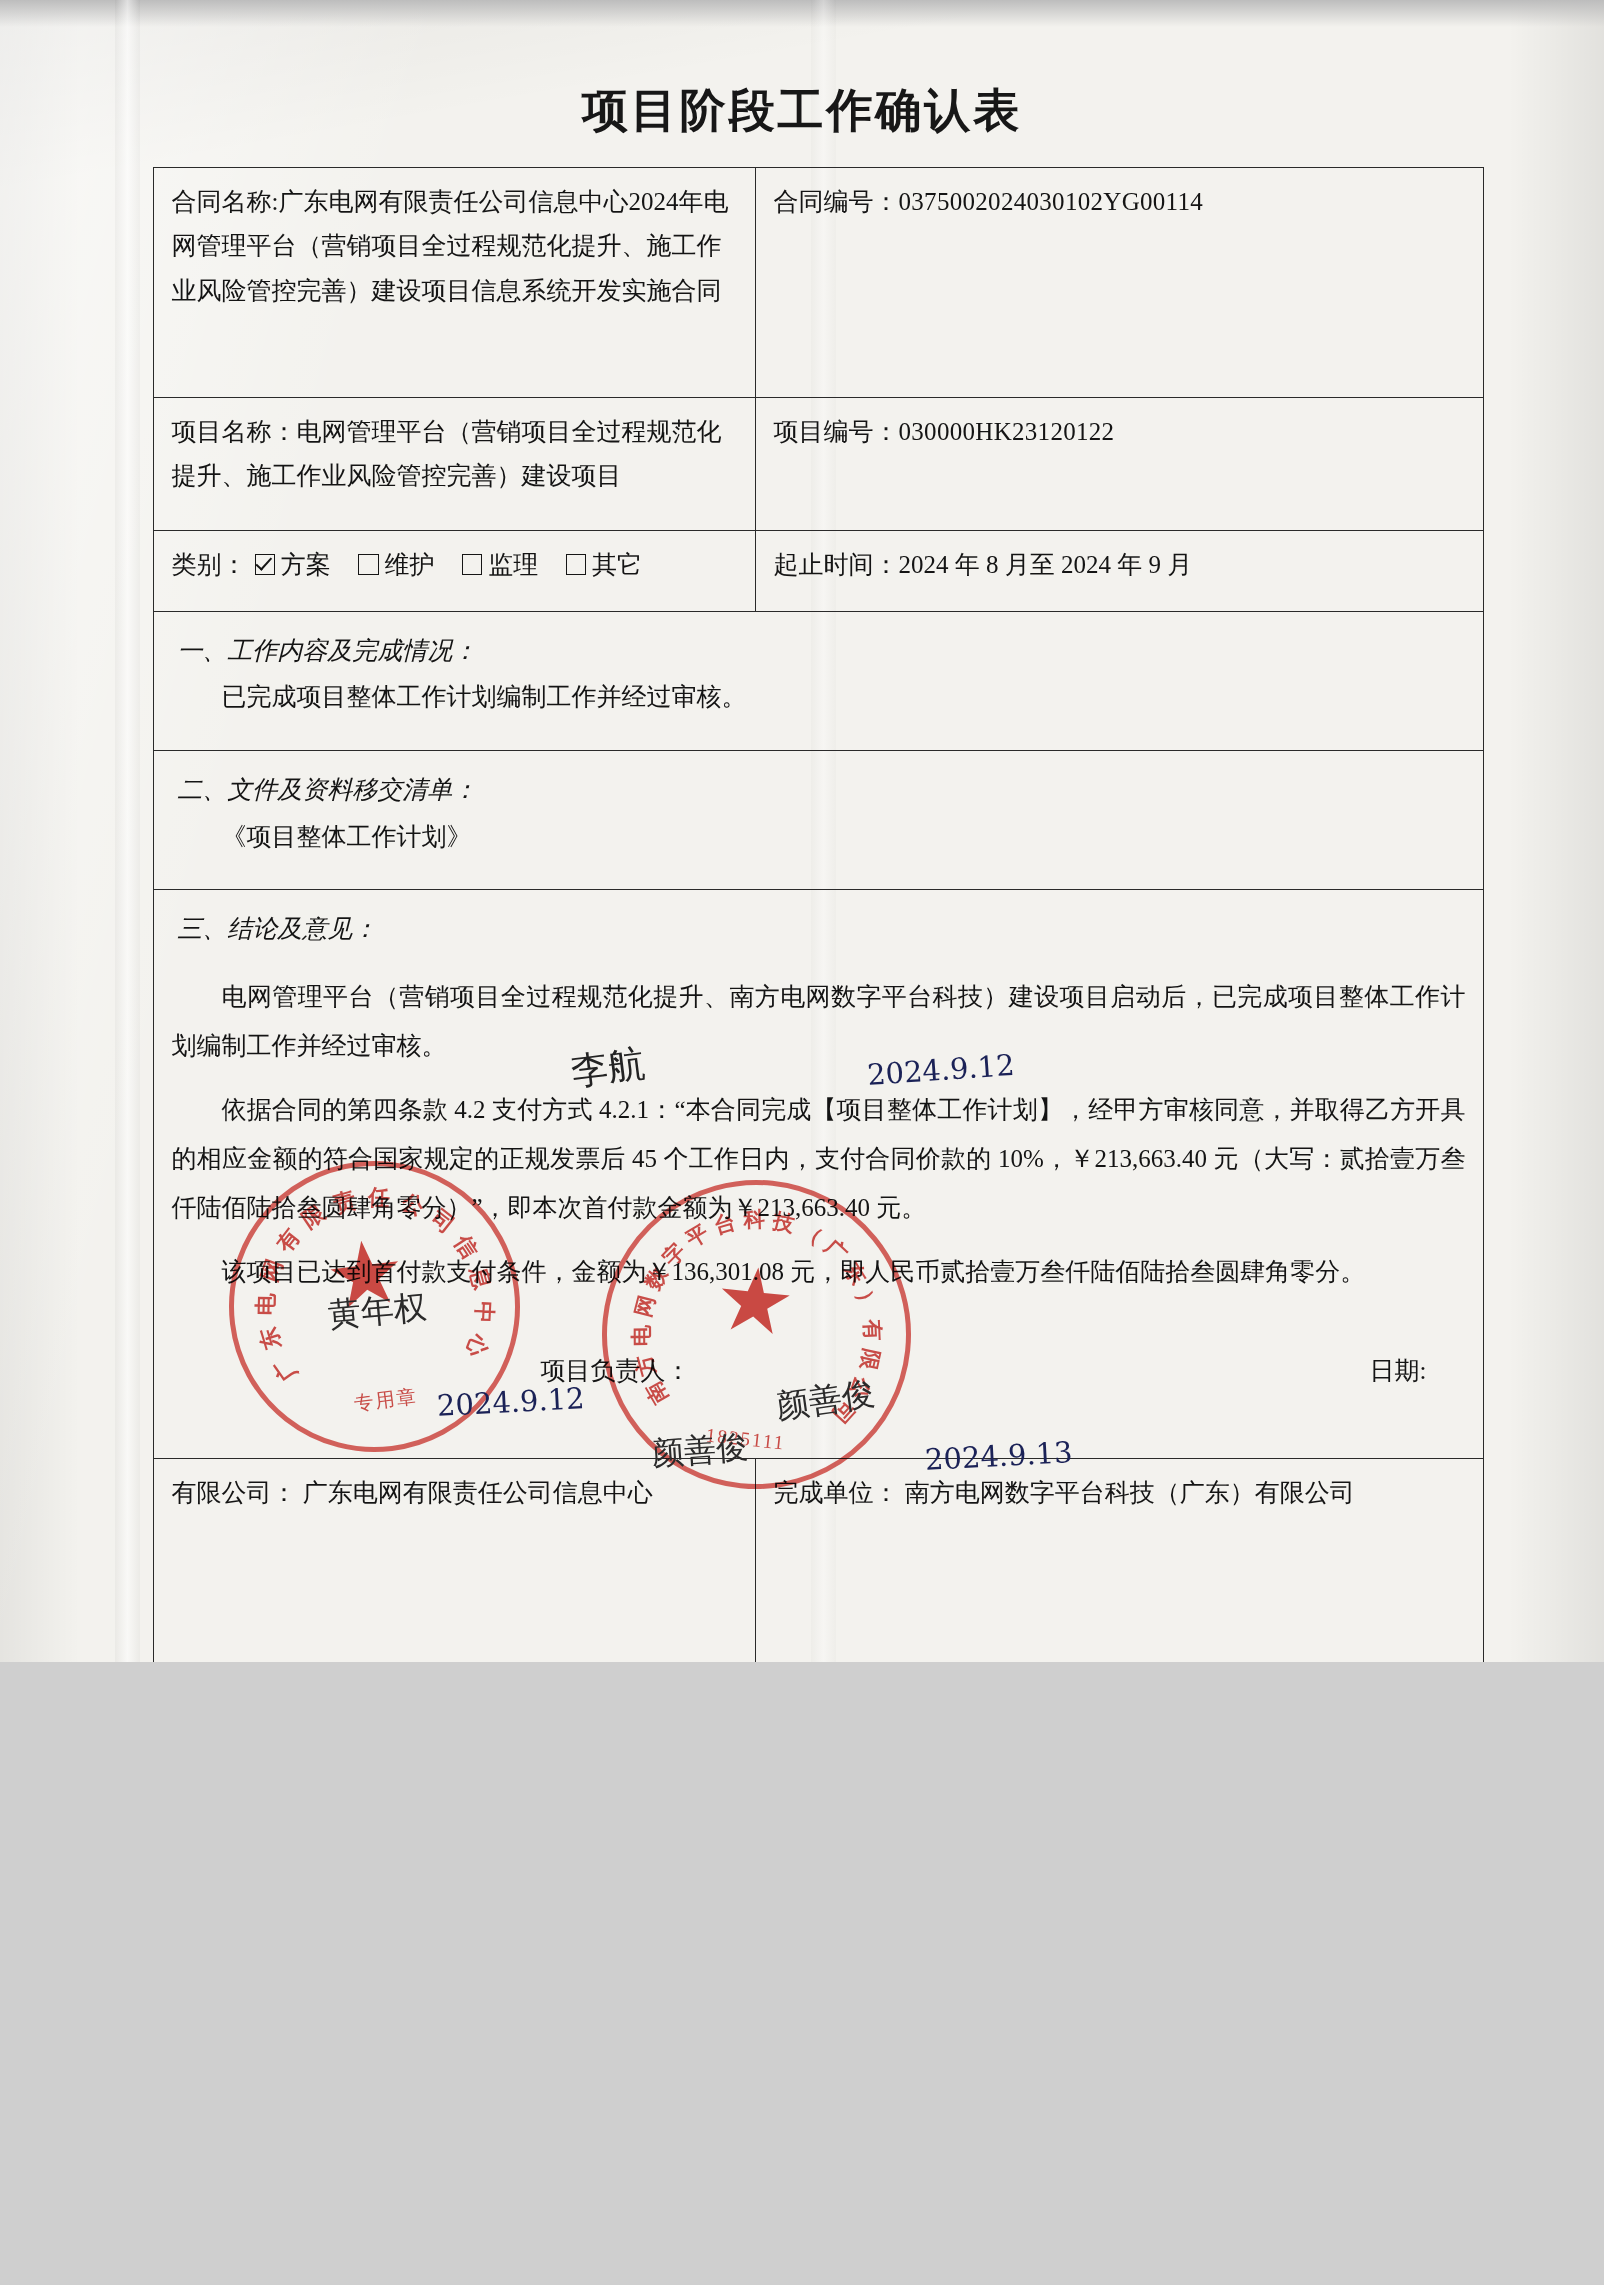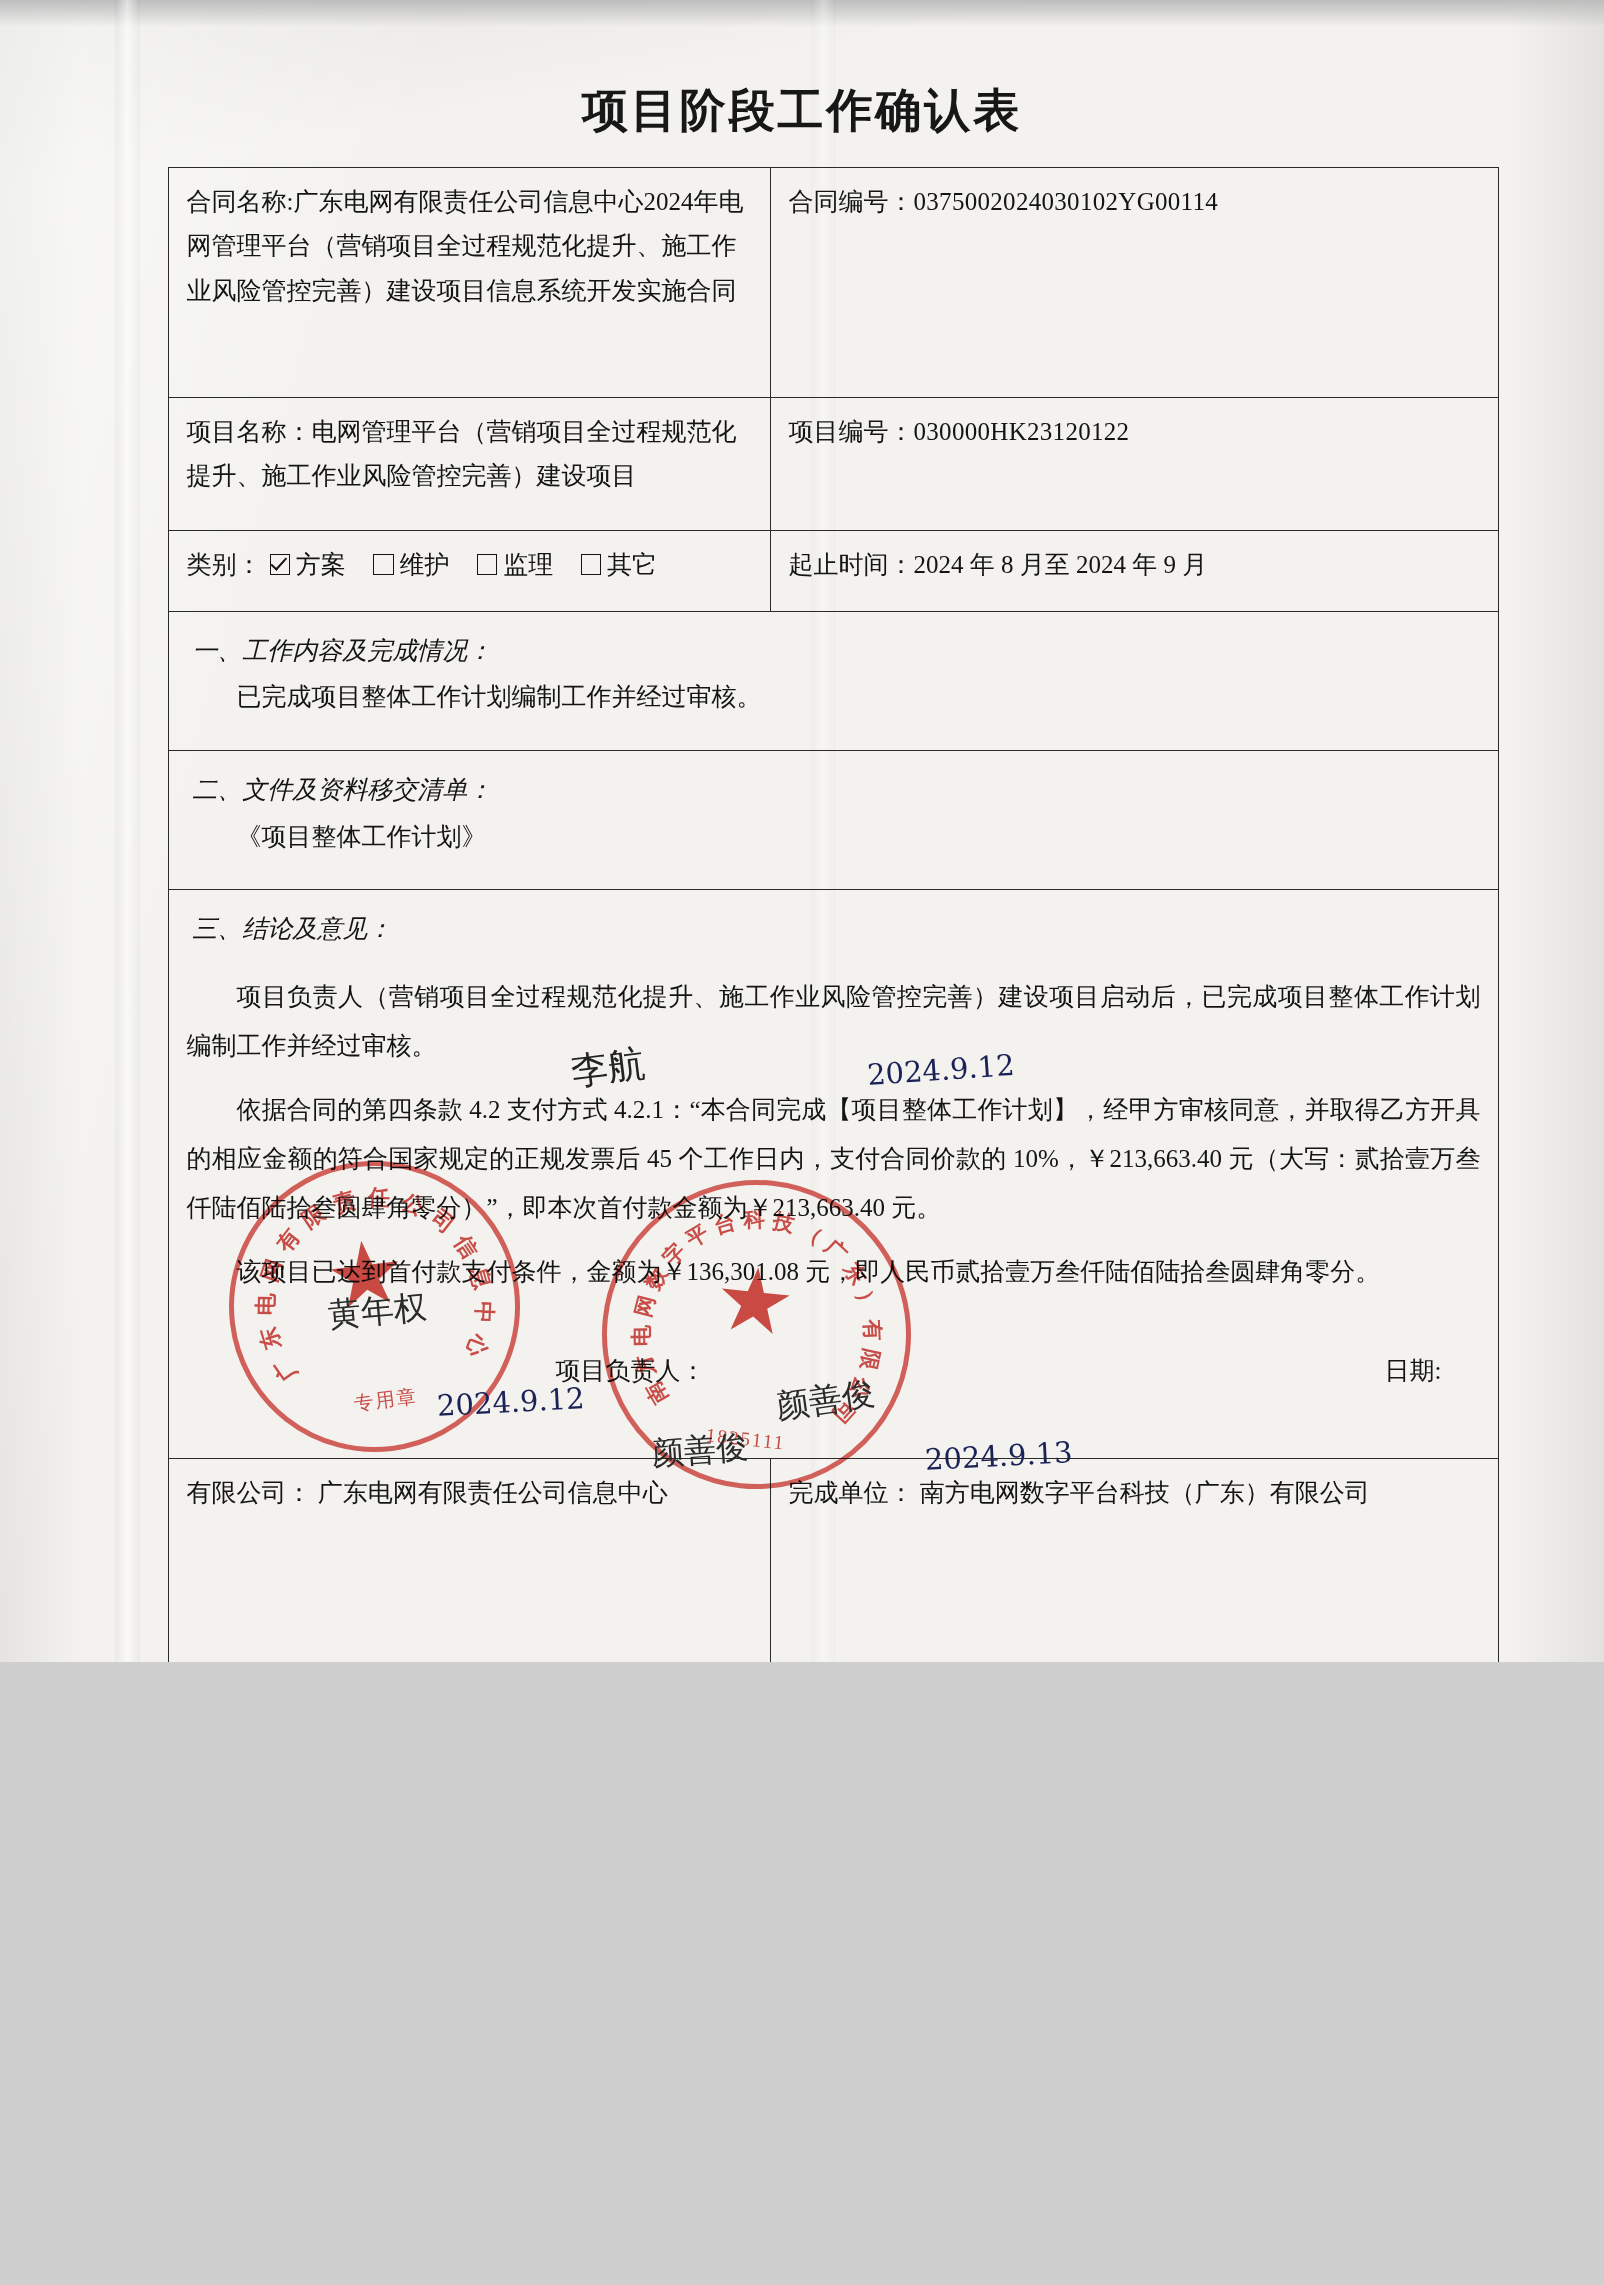--- a/index.html
+++ b/index.html
@@ -50,21 +50,21 @@
     font-size: 46px;
     font-weight: bold;
     letter-spacing: 2.9px;
     color: #171717;
     font-family: "DejaVu Serif", serif;
   }
 
   table.doc {
     position: absolute;
     top: 167px;
-    left: 168px;
+    left: 153px;
     width: 1329px;
     border-collapse: collapse;
     table-layout: fixed;
     padding-left: 20px;
   }
   table.doc td {
     border: 1.6px solid #2a2a2a;
     vertical-align: top;
     padding: 11.6px 17.5px 13.6px 17.5px;
     font-size: 25px;
@@ -319,21 +319,21 @@
       </tr>
       <tr>
         <td colspan="2" style="height:113px;">
           <div class="sec-title">二、文件及资料移交清单：</div>
           <div class="indent-line">《项目整体工作计划》</div>
         </td>
       </tr>
       <tr>
         <td colspan="2" style="height:543px; position:relative;">
           <div class="sec-title">三、结论及意见：</div>
-          <div class="body-para first">项目负责人（营销项目全过程规范化提升、施工作业风险管控完善）建设项目启动后，已完成项目整体工作计划编制工作并经过审核。</div>
+          <div class="body-para first">电网管理平台（营销项目全过程规范化提升、南方电网数字平台科技）建设项目启动后，已完成项目整体工作计划编制工作并经过审核。</div>
           <div class="body-para">依据合同的第四条款 4.2 支付方式 4.2.1：“本合同完成【项目整体工作计划】，经甲方审核同意，并取得乙方开具的相应金额的符合国家规定的正规发票后 45 个工作日内，支付合同价款的 10%，￥213,663.40 元（大写：贰拾壹万叁仟陆佰陆拾叁圆肆角零分）”，即本次首付款金额为￥213,663.40 元。</div>
           <div class="body-para">该项目已达到首付款支付条件，金额为￥136,301.08 元，即人民币贰拾壹万叁仟陆佰陆拾叁圆肆角零分。</div>
           <div class="sign-line">
             <div class="sign-owner">
               <span>项目负责人：</span>
             </div>
             <div class="sign-date">
               <span>日期:</span>
             </div>
           </div>

